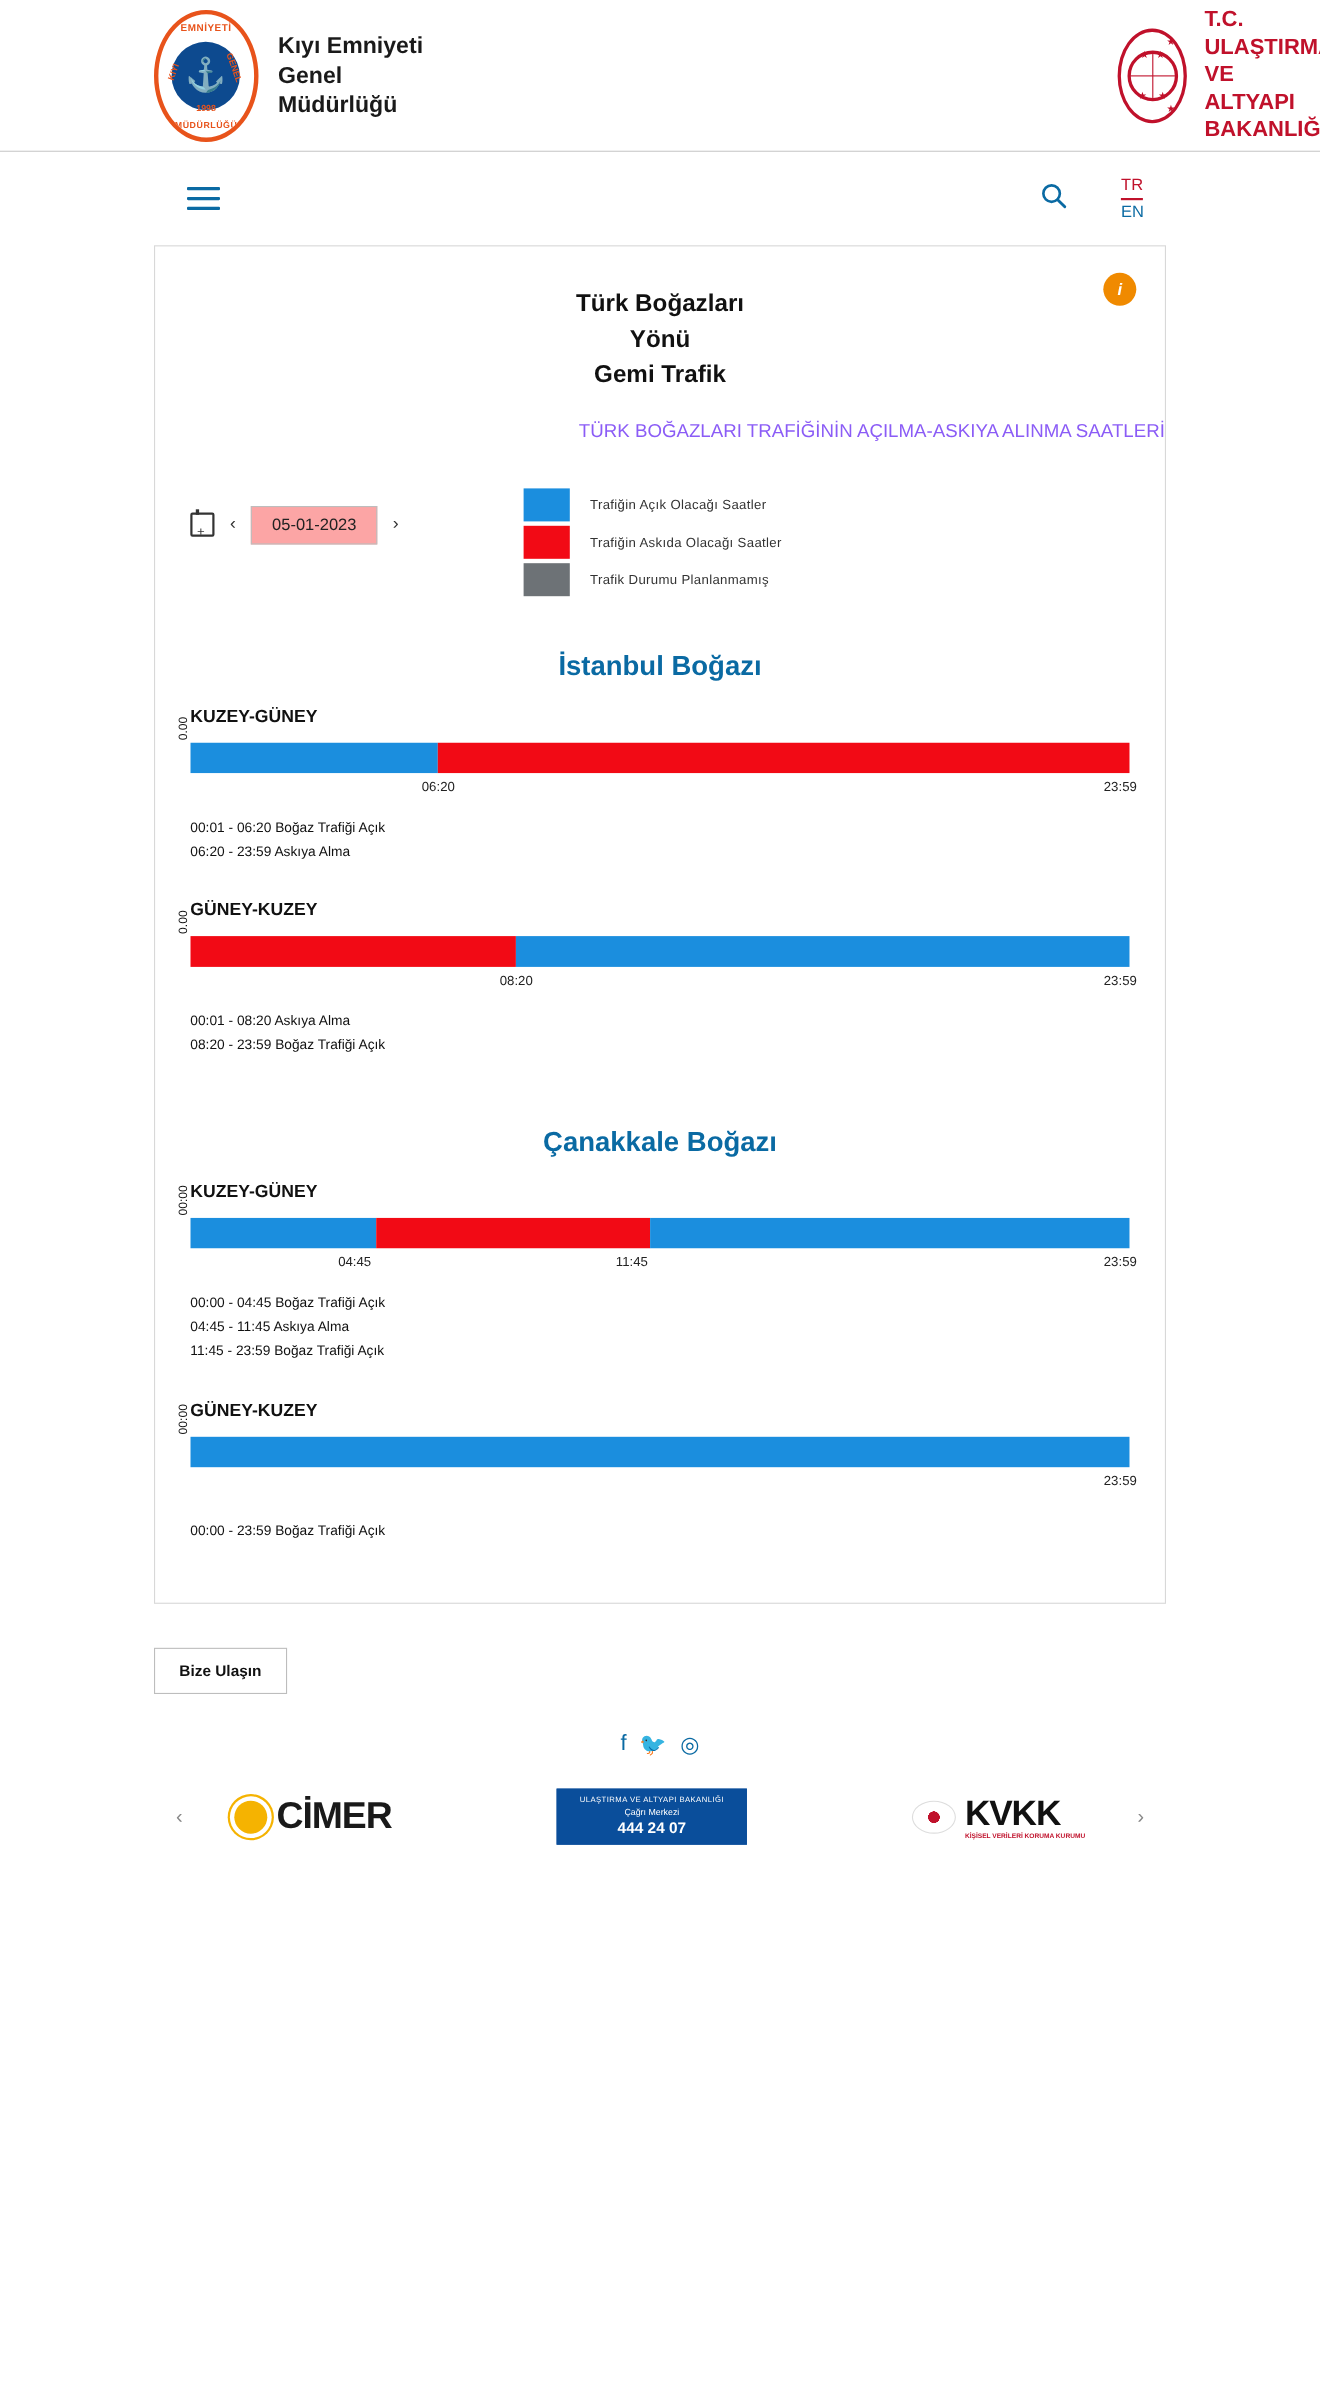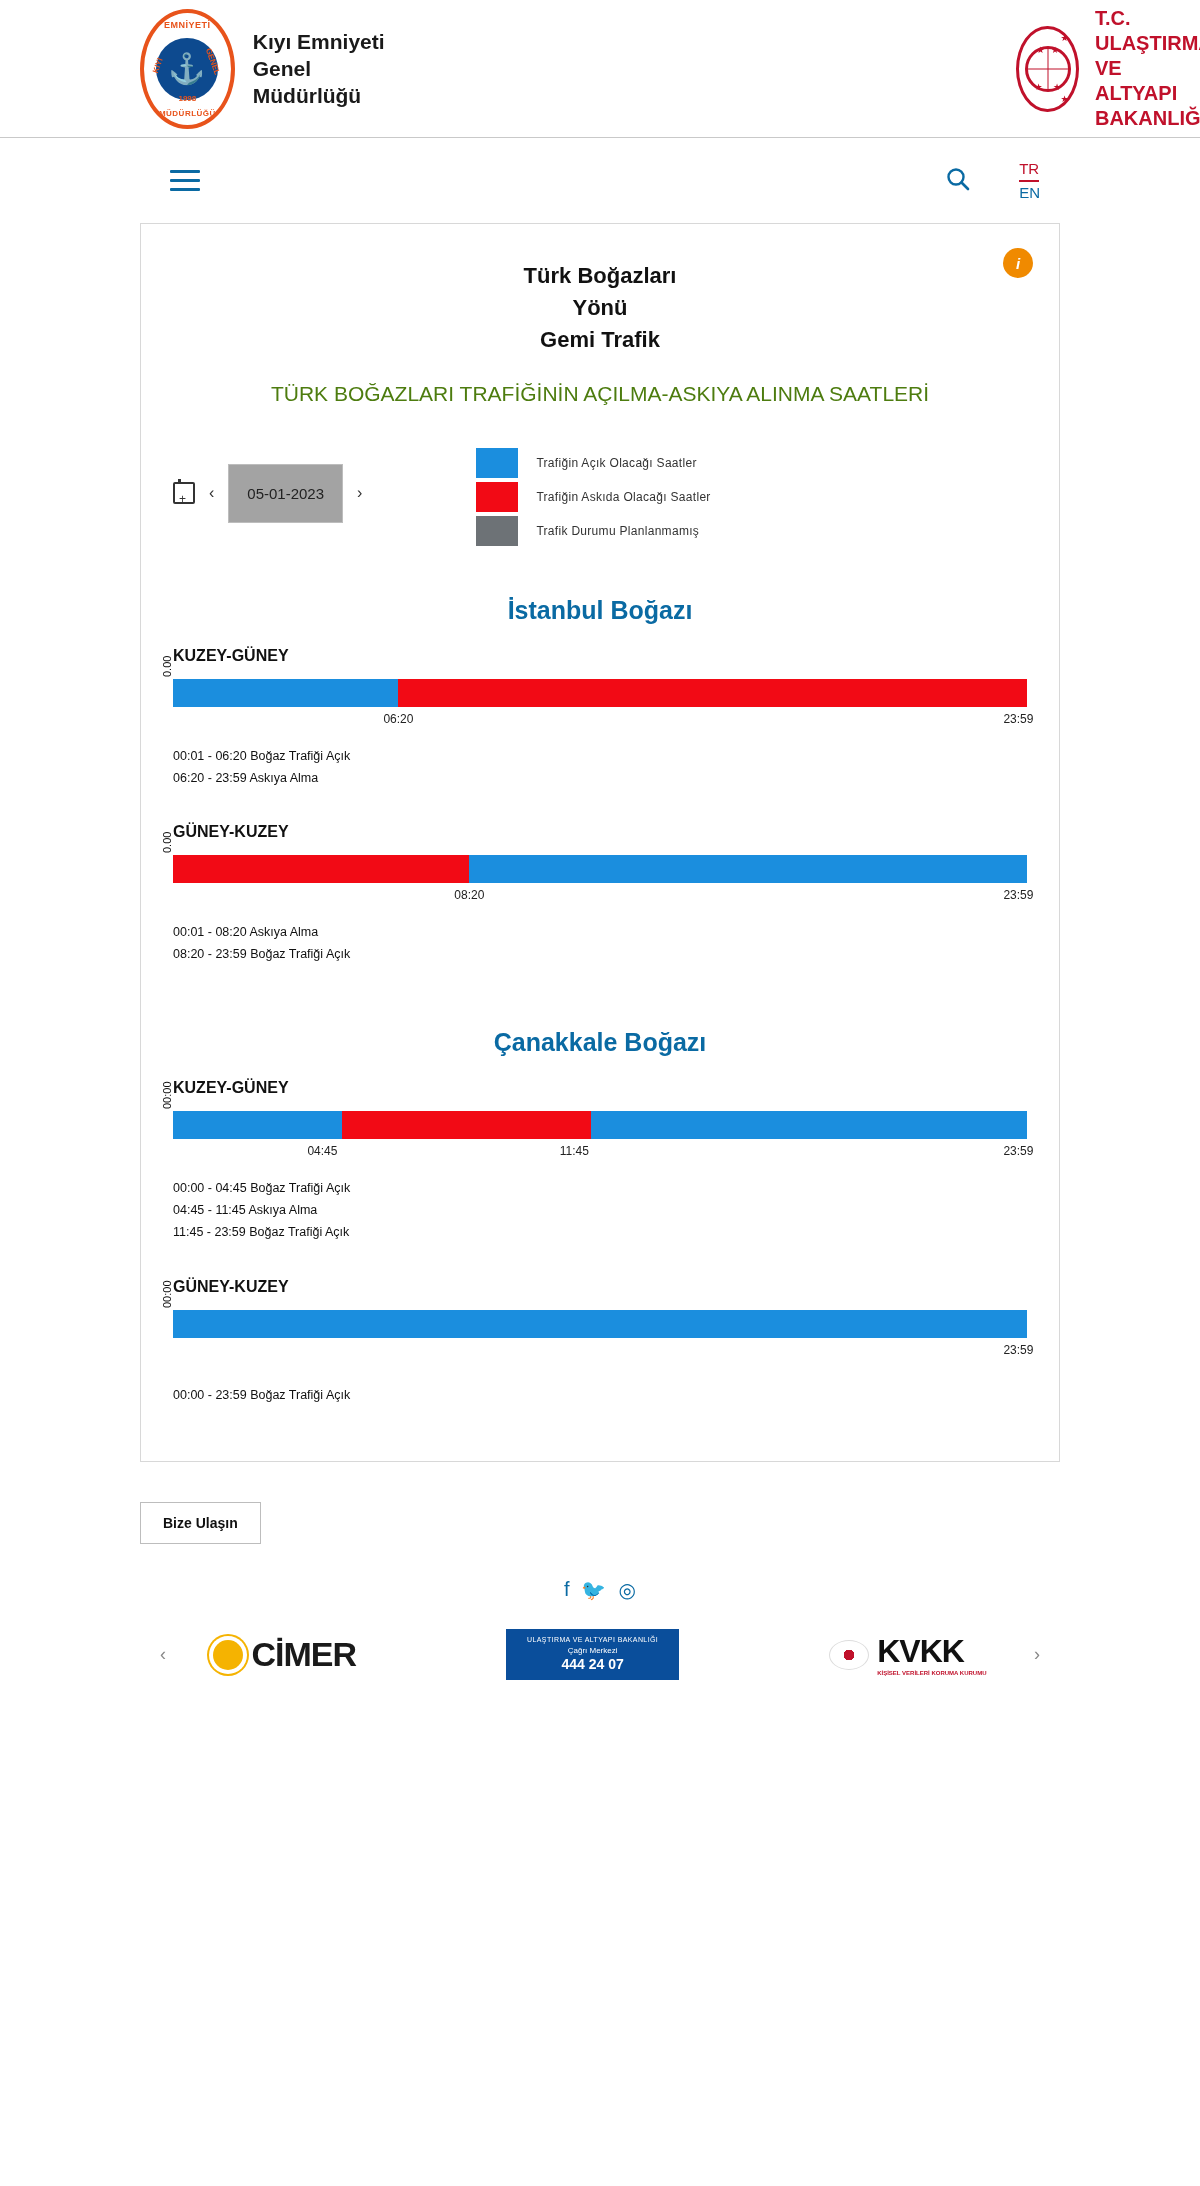--- a/index.html
+++ b/index.html
@@ -135,21 +135,21 @@
     background: #f08a00; color: #fff;
     display: flex; align-items: center; justify-content: center;
     font-weight: bold; font-size: 15px; font-style: italic;
     cursor: pointer;
   }
   .card-title {
     text-align: center; font-size: 22px; font-weight: bold; line-height: 1.45;
     color: #111; margin: 0 0 26px 0;
   }
   .card-subtitle {
-    text-align: center; font-size: 21px; color: #4d7c0f; margin-bottom: 42px;
+    text-align: right; font-size: 17px; color: #8b5cf6; margin-bottom: 42px;
   }
 
   
   .controls-row {
     display: flex; align-items: flex-start;
     padding: 0 0 0 0;
     margin-bottom: 46px;
   }
   .date-picker {
     display: flex; align-items: center; gap: 12px;
@@ -160,22 +160,22 @@
     position: relative;
   }
   .cal-icon::before {
     content: ""; position: absolute; top: -5px; left: 3px; width: 3px; height: 5px; background: #333;
   }
   .cal-icon::after {
     content: "+"; position: absolute; bottom: -3px; left: 4px; font-size: 12px; color: #333; line-height: 1;
   }
   .arrow-btn { font-size: 16px; color: #333; cursor: pointer; padding: 0 2px; }
   .date-box {
-    border: 1px solid #bdbdbd; background: #a3a3a3;
-    padding: 20px 18px; font-size: 15px; color: #222; min-width: 108px; text-align: center;
+    border: 1px solid #bdbdbd; background: #fca5a5;
+    padding: 8px 18px; font-size: 15px; color: #222; min-width: 108px; text-align: center;
   }
   .legend { margin-left: 112px; }
   .legend-row { display: flex; align-items: center; margin-bottom: 4px; }
   .legend-swatch { width: 42px; height: 30px; }
   .legend-label { font-size: 12px; color: #333; margin-left: 18px; letter-spacing: .3px; }
 
   
   .strait-title {
     text-align: center; font-size: 25px; font-weight: bold; color: #0a6aa3;
     margin: 36px 0 22px 0;

